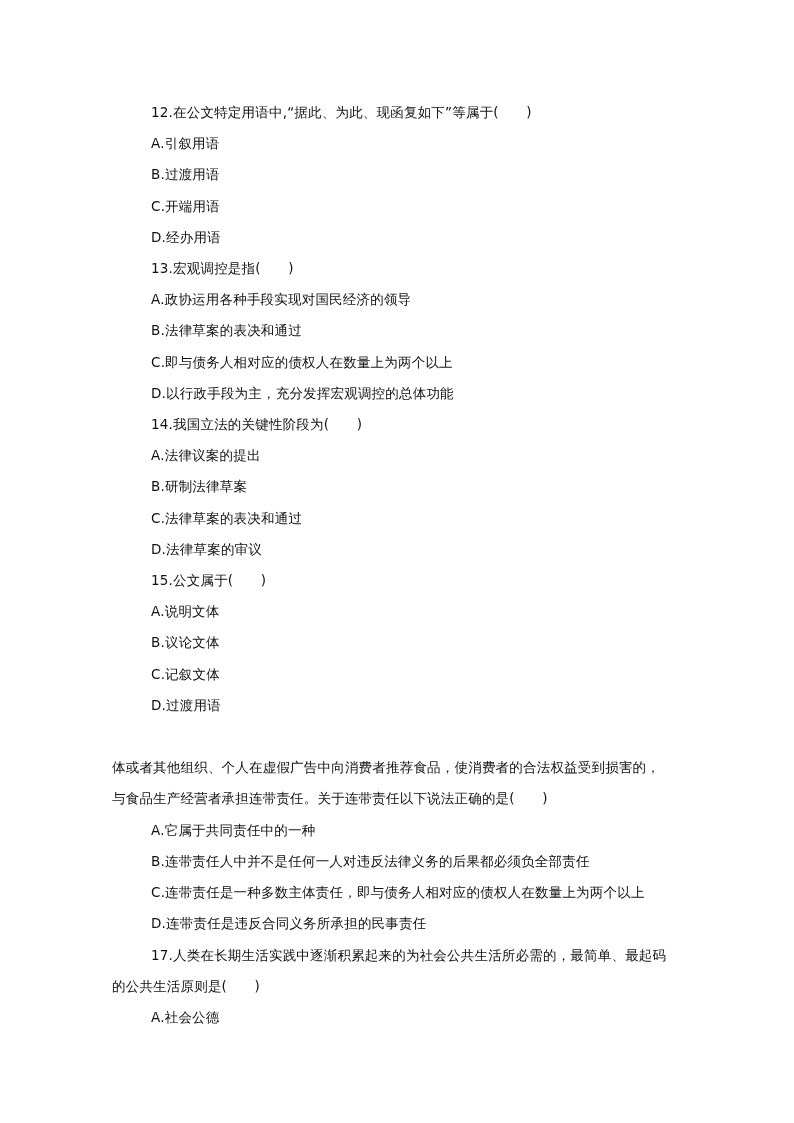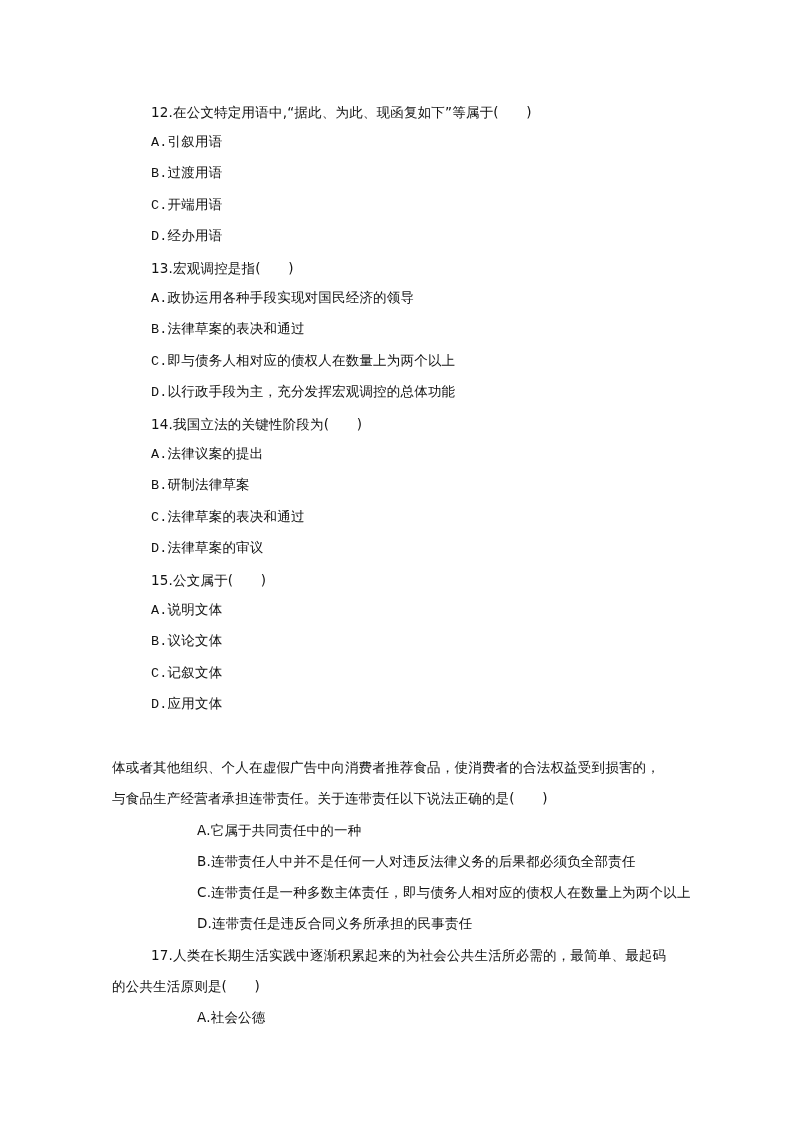--- a/index.html
+++ b/index.html
@@ -1,22 +1,22 @@
 <!DOCTYPE html>
 <html><head>
   <meta charset="utf-8">
   <style>
     html, body { margin: 0; padding: 0; background: #ffffff; }
     body { width: 794px; height: 1123px; position: relative; overflow: hidden;
       font-family: "DejaVu Sans", "Liberation Sans", sans-serif; color: #111; }
     .page { position: absolute; left: 4px; top: 0; width: 794px; height: 880px; }
     .line { position: absolute; font-size: 13.5px; line-height: 18px; white-space: nowrap; letter-spacing: 0.2px; }
     .q { left: 147px; }
-    .opt { left: 147px; font-family: Liberation Mono, monospace; }
-    .para-opt { left: 147px; margin-left: 46px; }
+    .opt { left: 147px; }
+    .para-opt { left: 147px; }
   </style>
 </head>
 <body>
 
 <div class="page">
 
   <div class="line q" style="top:103px">12.在公文特定用语中,“据此、为此、现函复如下”等属于(　　)</div>
   <div class="line opt" style="top:134px">A.引叙用语</div>
   <div class="line opt" style="top:165px">B.过渡用语</div>
   <div class="line opt" style="top:197px">C.开端用语</div>
@@ -31,21 +31,21 @@
   <div class="line q" style="top:415px">14.我国立法的关键性阶段为(　　)</div>
   <div class="line opt" style="top:446px">A.法律议案的提出</div>
   <div class="line opt" style="top:477px">B.研制法律草案</div>
   <div class="line opt" style="top:509px">C.法律草案的表决和通过</div>
   <div class="line opt" style="top:540px">D.法律草案的审议</div>
 
   <div class="line q" style="top:571px">15.公文属于(　　)</div>
   <div class="line opt" style="top:602px">A.说明文体</div>
   <div class="line opt" style="top:633px">B.议论文体</div>
   <div class="line opt" style="top:665px">C.记叙文体</div>
-  <div class="line opt" style="top:696px">D.应用文体</div>
+  <div class="line opt" style="top:696px">D.过渡用语</div>
 
   <div class="line" style="top:758px; left:108px">体或者其他组织、个人在虚假广告中向消费者推荐食品，使消费者的合法权益受到损害的，</div>
   <div class="line" style="top:789px; left:108px">与食品生产经营者承担连带责任。关于连带责任以下说法正确的是(　　)</div>
   <div class="line para-opt" style="top:821px">A.它属于共同责任中的一种</div>
   <div class="line para-opt" style="top:852px">B.连带责任人中并不是任何一人对违反法律义务的后果都必须负全部责任</div>
   <div class="line para-opt" style="top:914px">D.连带责任是违反合同义务所承担的民事责任</div>
   <div class="line para-opt" style="top:883px">C.连带责任是一种多数主体责任，即与债务人相对应的债权人在数量上为两个以上</div>
 
   <div class="line" style="top:946px; left:147px">17.人类在长期生活实践中逐渐积累起来的为社会公共生活所必需的，最简单、最起码</div>
   <div class="line" style="top:977px; left:108px">的公共生活原则是(　　)</div>

